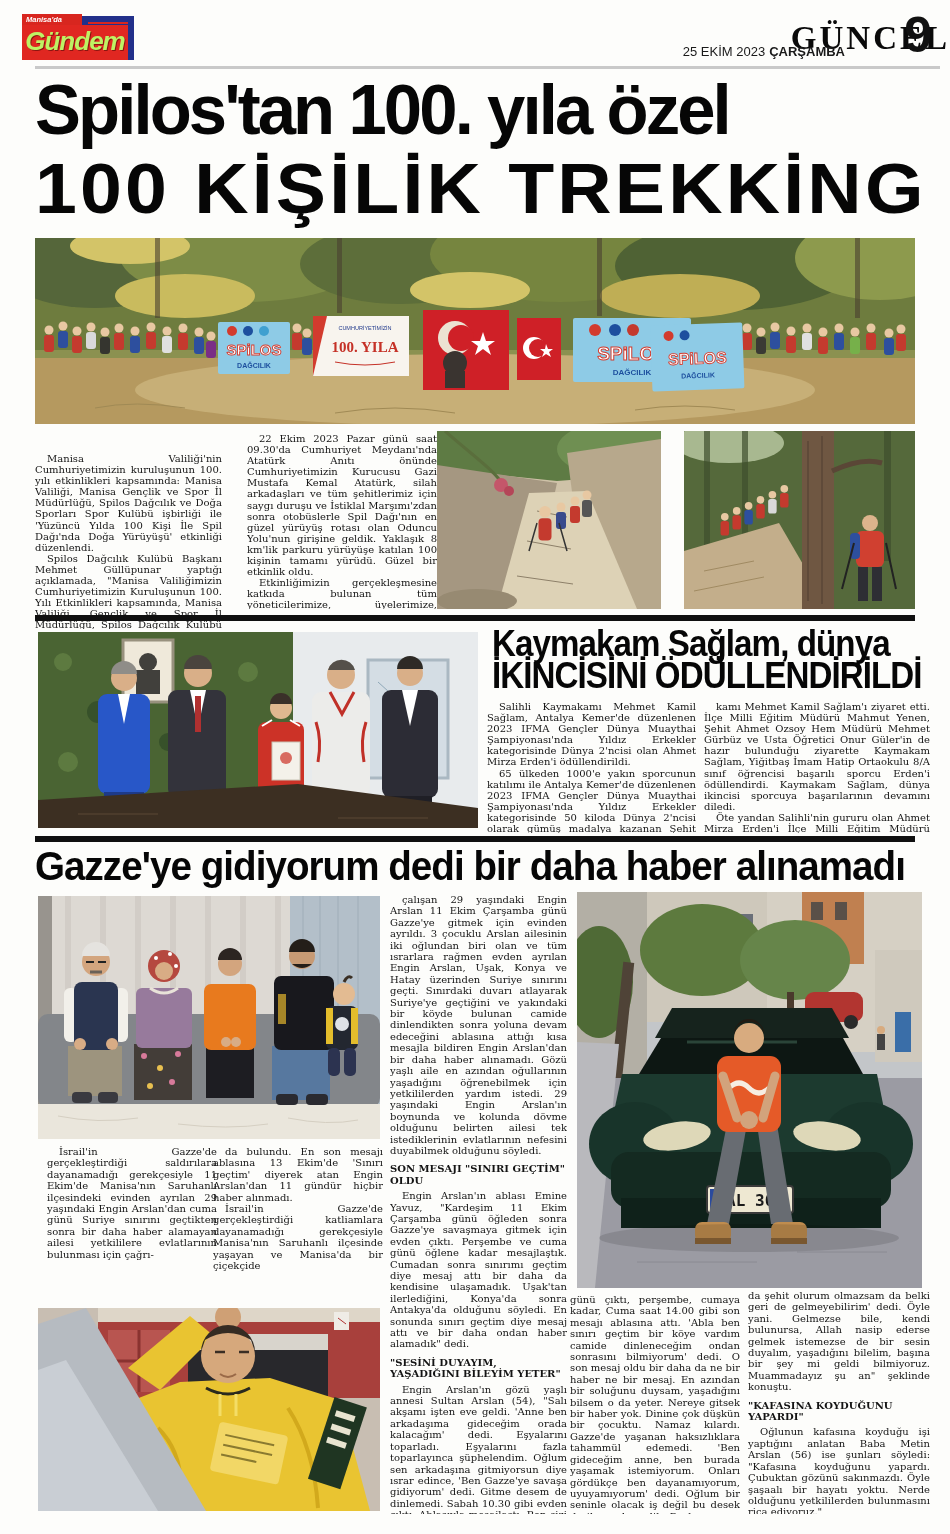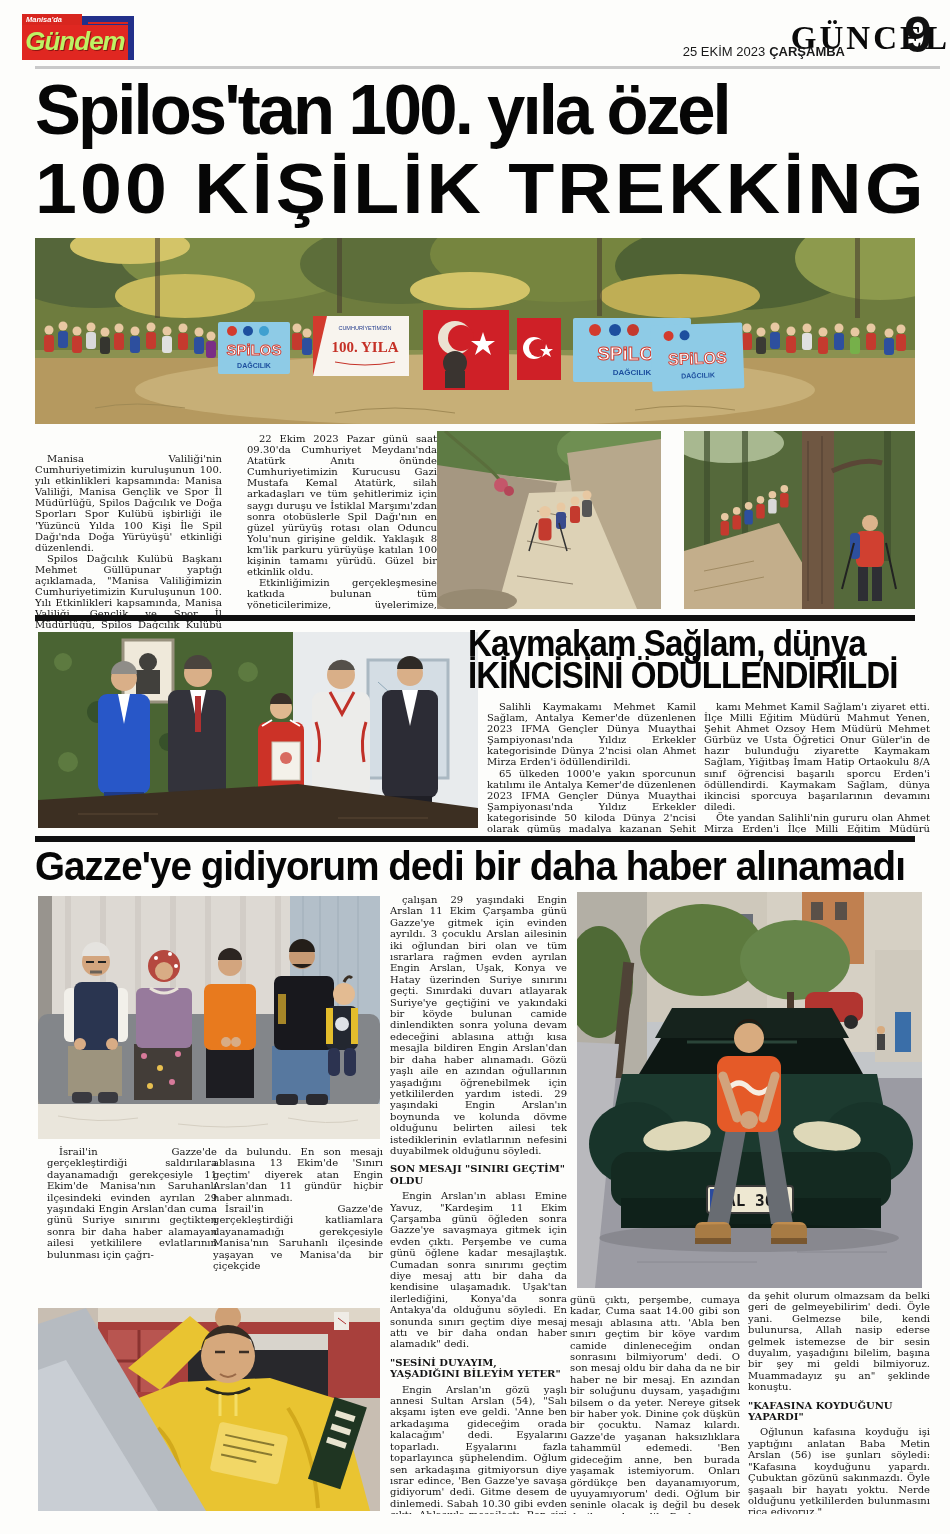--- a/index.html
+++ b/index.html
@@ -19,21 +19,21 @@
      font:bold 33px "Liberation Serif",serif;letter-spacing:3px;color:#0a0a0a;}
   .dateline{right:105px;top:44px;font:13px "Liberation Sans",sans-serif;color:#1a1a1a;}
   .dateline b{font-weight:800;margin-left:4px;}
   .pagenum{right:18px;top:6px;font:bold 50px "Liberation Sans",sans-serif;color:#111;}
   .rule{left:35px;top:66px;width:905px;height:3px;background:#c9c9c9;}
   
   .hl{font-family:"Liberation Sans",sans-serif;font-weight:bold;color:#060606;white-space:nowrap;}
   .hl1{left:35px;top:70px;width:880px;}
   .hl1 .l1{font-size:71px;line-height:80px;letter-spacing:-3px;transform:scaleX(0.97);transform-origin:0 0;display:block;}
   .hl1 .l2{font-size:71px;line-height:78px;letter-spacing:3px;transform:scaleX(1.06);transform-origin:0 0;display:block;}
-  .hl2{left:468px;top:629px;width:443px;}
+  .hl2{left:492px;top:629px;width:443px;}
   .hl2 span{display:block;font-size:36px;line-height:30px;letter-spacing:-1px;transform:scaleX(0.92);transform-origin:0 0;}
   .hl2 span+span{margin-top:2px;}
   .hl3{left:35px;top:843px;width:880px;font-size:41px;line-height:46px;letter-spacing:-1px;
        transform:scaleX(0.94);transform-origin:0 0;}
   
   .col{overflow:hidden;}
   .col p{margin:0;text-indent:12px;text-align:justify;}
   .bt12 p{font-size:10px;line-height:11.1px;}
   .bt3 p{font-size:10px;line-height:11.4px;}
   .subhead{font-family:"DejaVu Serif",serif;font-weight:bold;font-size:14.5px;line-height:16.5px;

